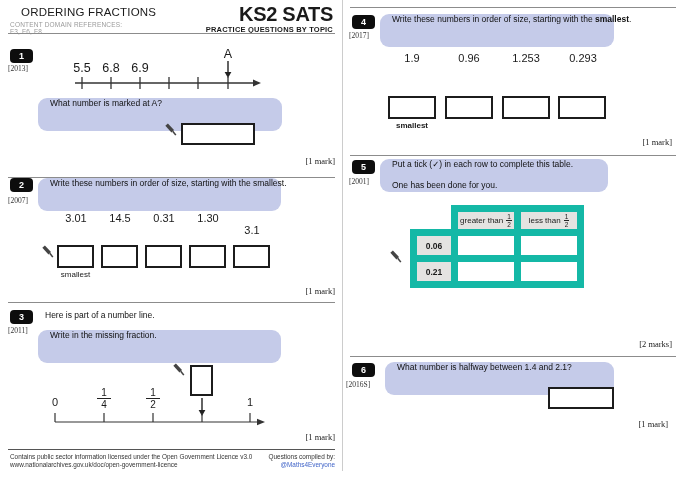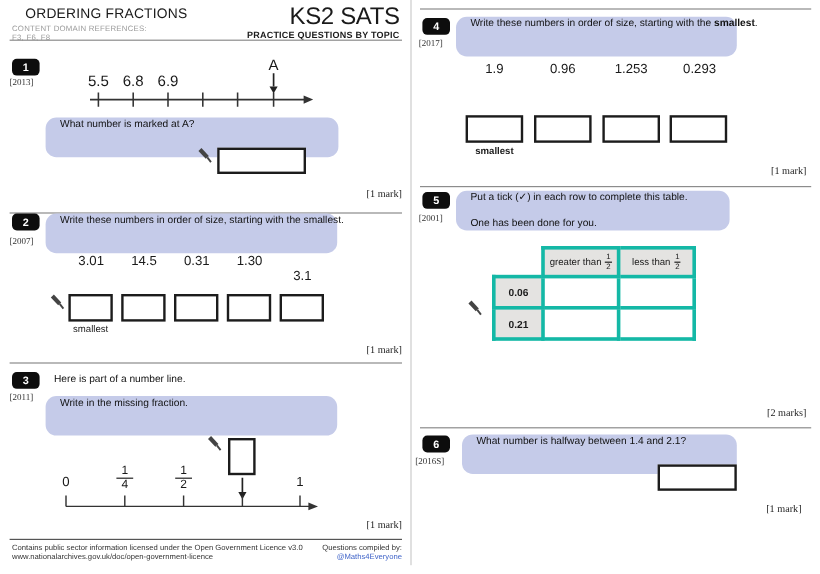--- a/index.html
+++ b/index.html
@@ -7,21 +7,21 @@
   .page { position:relative; width:683px; height:478px; background:#ffffff;
           font-family:"Liberation Sans", sans-serif; color:#1a1a1a; overflow:hidden; }
 
   .hr { position:absolute; height:1px; background:var(--rule,#8c8c8c); }
   .vdiv { position:absolute; left:342px; top:0; width:1px; height:471px; background:#cccccc; }
 
   
   .h-title { position:absolute; left:10px; top:6px; font-size:11.5px; font-weight:normal; letter-spacing:.2px;margin-left:11px; }
   .h-sub   { position:absolute; left:10px; font-size:6.5px; color:#9a9a9a; letter-spacing:.2px; }
   .brand   { position:absolute; left:180px; top:3px; width:153px; text-align:right;
-             font-size:20px; font-weight:normal; letter-spacing:-0.3px; }
+             font-size:20px; font-weight:bold; letter-spacing:-0.3px; }
   .brand-sub { position:absolute; left:180px; top:25px; width:153px; text-align:right;
              font-size:7.5px; font-weight:bold; letter-spacing:.2px; }
 
   
   .badge { position:absolute; width:23px; height:14px; background:var(--badge,#0d0d0d);
            border-radius:4px; color:#fff; font-size:9px; font-weight:bold;
            text-align:center; line-height:14px; }
   .ref   { position:absolute; font-family:"Liberation Serif", serif; font-size:7.5px; color:#333; }
   .banner{ position:absolute; height:33px; background:var(--banner,#c5cbe9); border-radius:9px;
            display:flex; align-items:flex-start; padding:0 12px; font-size:8.5px; color:#111; }
@@ -36,21 +36,21 @@
   .pencil{ position:absolute; width:14px; height:16px; }
   .nl-svg{ position:absolute; }
 
   
   .bfrac { position:absolute; width:14px; text-align:center; font-size:10px; line-height:11px; }
   .bfrac .n { display:block; border-bottom:1px solid #222; }
   .bfrac .d { display:block; }
 
   
   .q5-table { position:absolute; left:410px; top:205px; border-collapse:collapse; }
-  .q5-table th, .q5-table td { border:3px solid #14b8a6; padding:0; text-align:center; vertical-align:middle; }
+  .q5-table th, .q5-table td { border:7px solid #14b8a6; padding:0; text-align:center; vertical-align:middle; }
   .q5-table th { width:63px; height:24px; background:var(--table-gray,#e4e3e1);
                  font-weight:normal; font-size:8px; }
   .q5-table td.lbl { width:41px; background:var(--table-gray,#e4e3e1); font-weight:bold; font-size:8.5px; }
   .q5-table td.cell { width:63px; background:#fff; }
   .q5-table tr.r { height:26px; }
   .q5-table tr.r3 { height:28px; }
   .q5-table td.empty { border:none; background:transparent; }
   .tickmark { font-size:12px; font-weight:bold; }
   .sfrac { display:inline-block; vertical-align:middle; font-size:6.5px; line-height:7px; margin-left:3px; }
   .sfrac span { display:block; }

